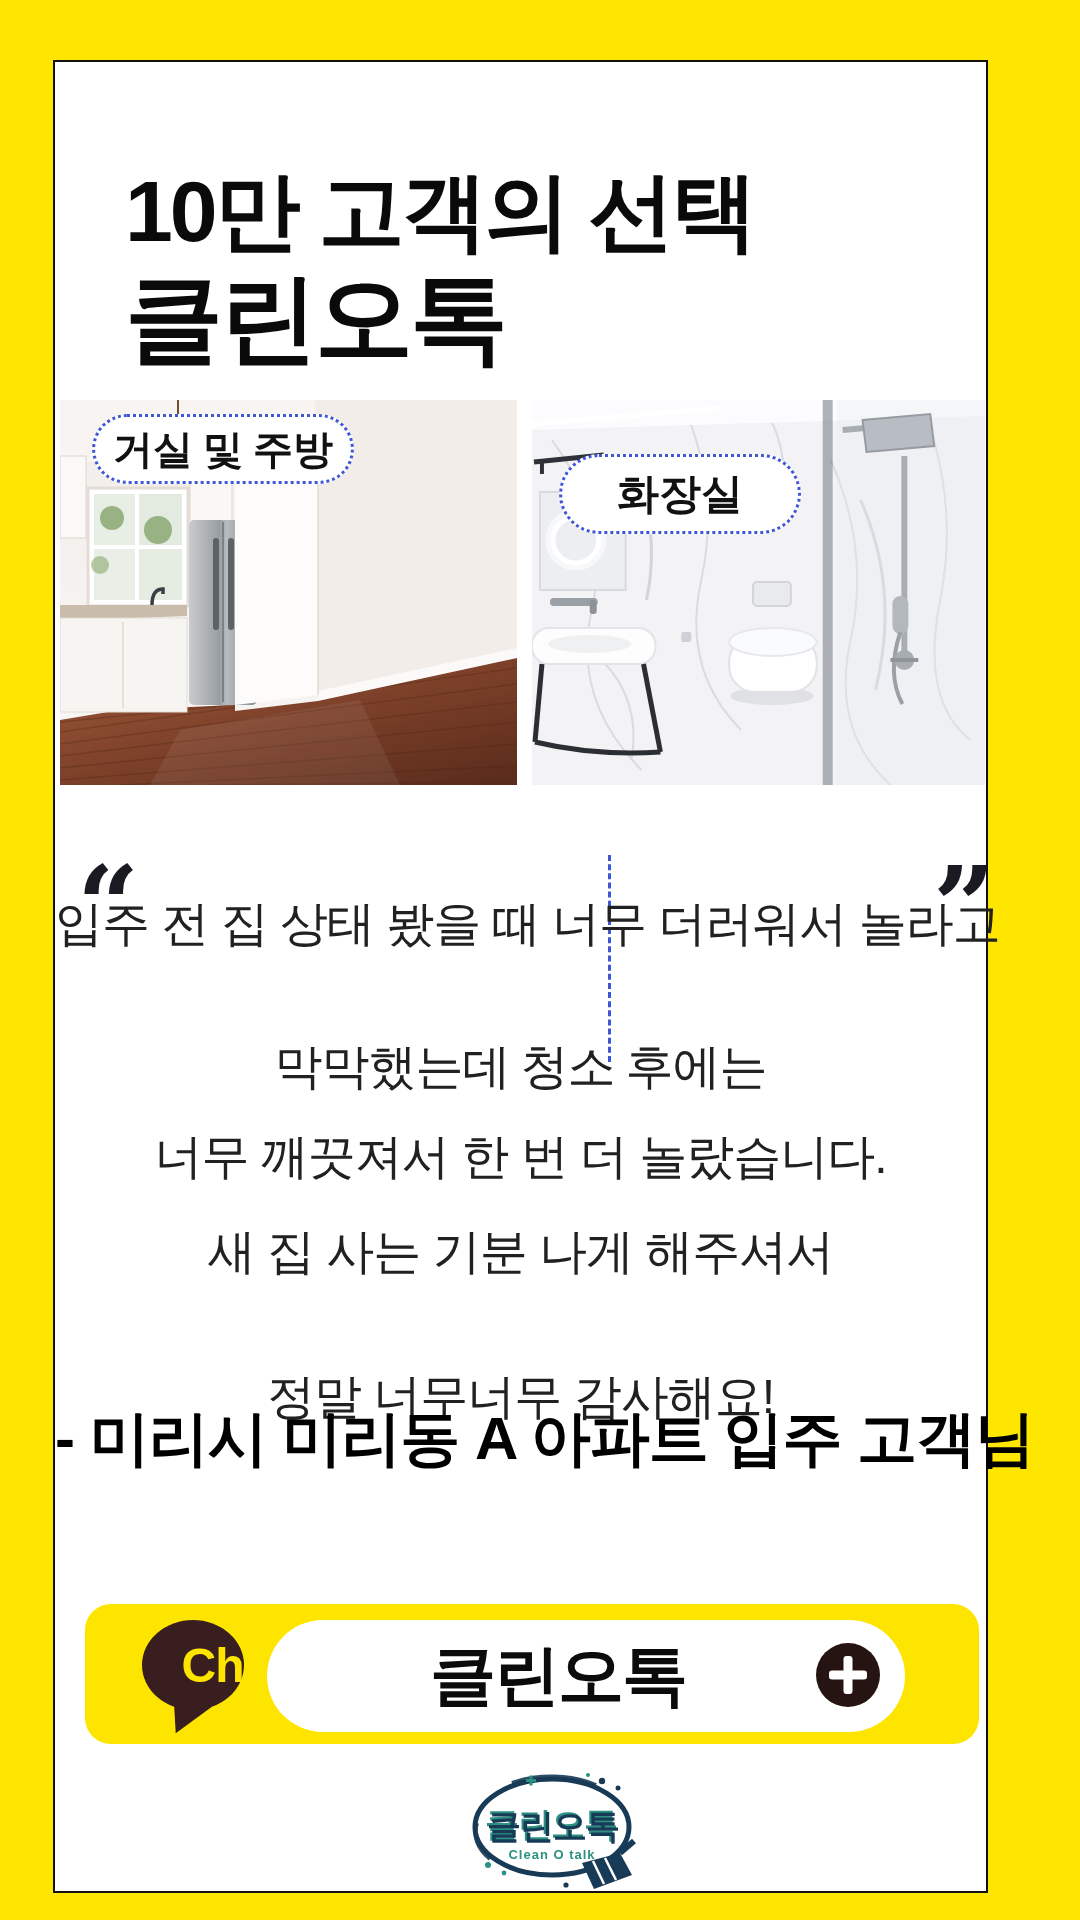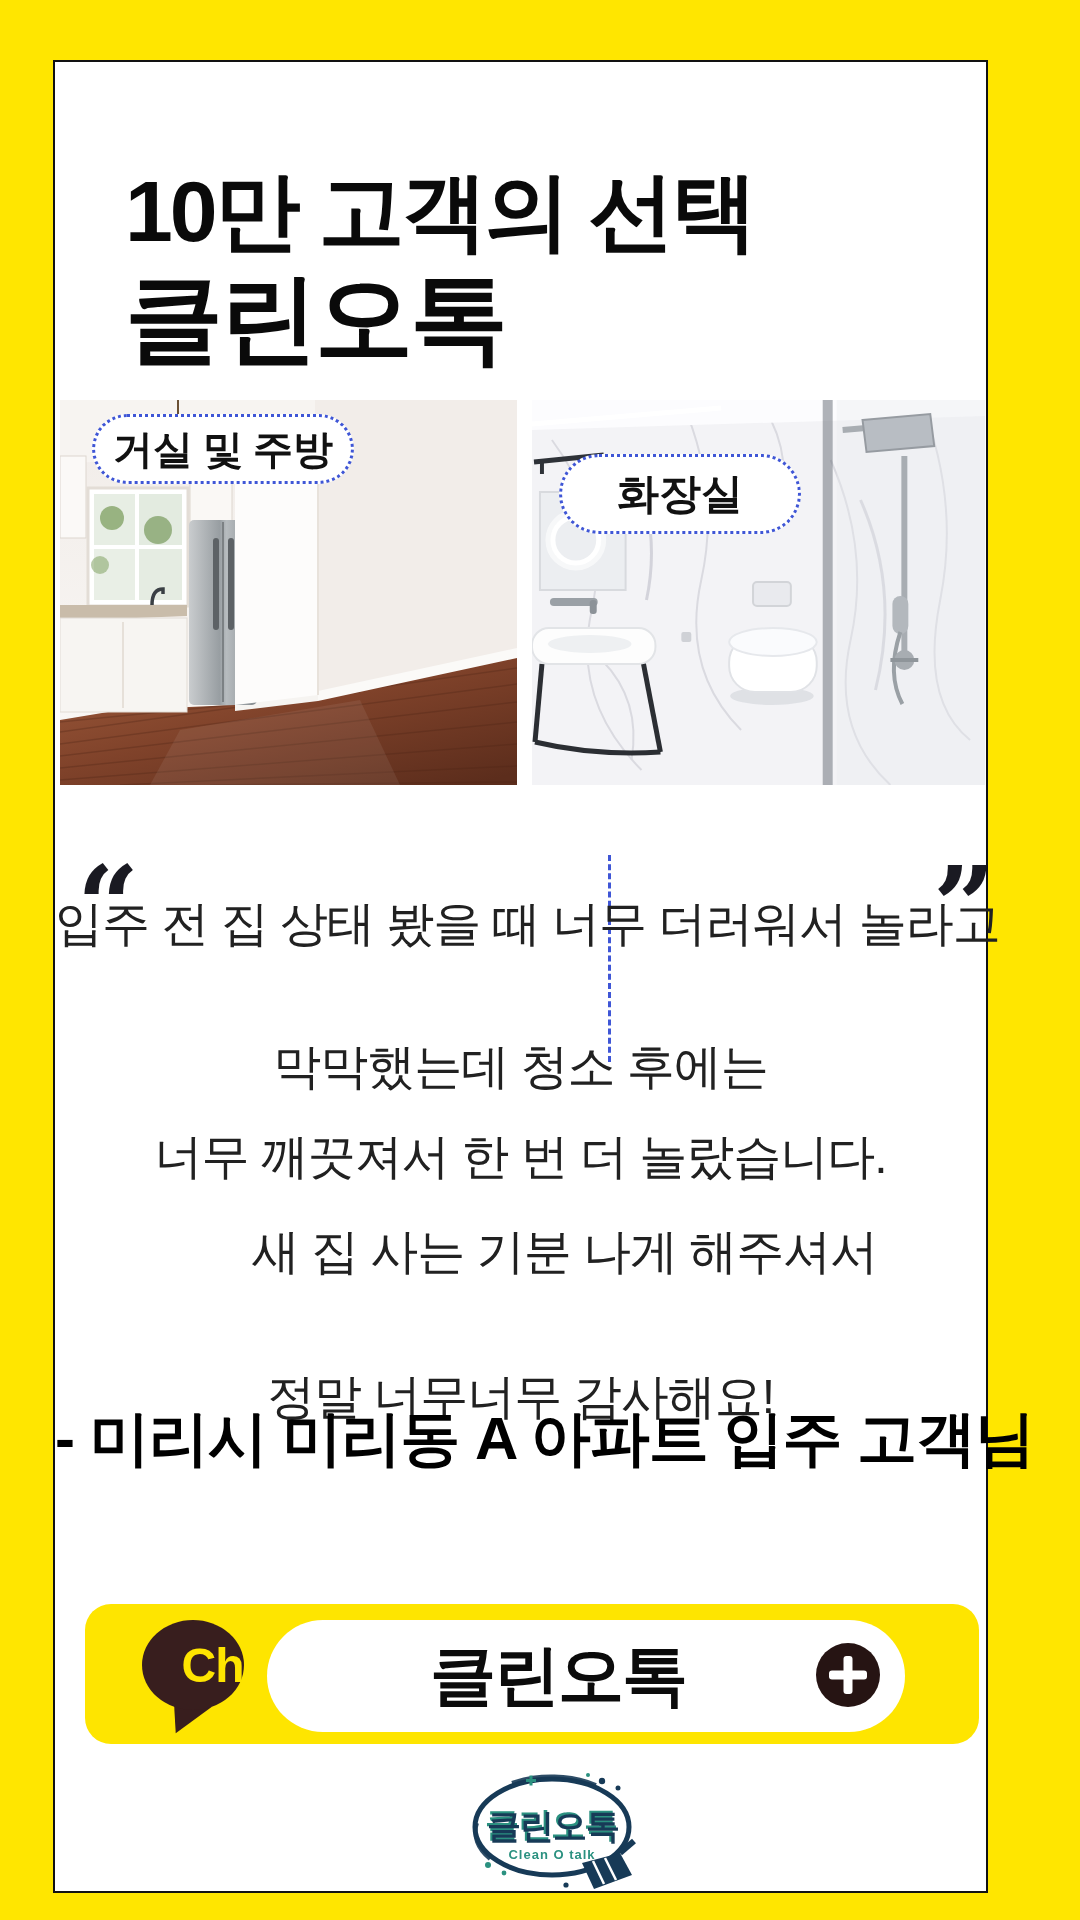--- a/index.html
+++ b/index.html
@@ -15,21 +15,21 @@
   #photo-right{left:477px;width:453px;}
   .photo svg{display:block;width:100%;height:100%;}
   .pill{background:#fff;border:3px dotted #3f56d6;border-radius:40px;display:flex;align-items:center;justify-content:center;color:#111;font-weight:900;white-space:nowrap;}
   #pill-left{left:37px;top:352px;width:256px;height:64px;font-size:40px;font-family:Liberation Serif, serif;}
   #pill-right{left:504px;top:392px;width:236px;height:74px;font-size:42px;}
   .qmark{font-family:"DejaVu Serif",serif;font-weight:bold;color:#1a1a22;font-size:108px;line-height:108px;}
   #qopen{left:22px;top:790px;}
   #qclose{left:878px;top:790px;}
   #dashline{left:553px;top:793px;height:207px;width:0;border-left:3px dashed #3f56d6;}
   .qline{left:0;width:931px;text-align:center;color:#212121;font-size:48px;line-height:70px;white-space:nowrap;letter-spacing:-1px;}
-  #ql0{top:827px;} #ql1{top:970px;} #ql2{top:1060px;} #ql3{top:1155px;padding-left:44px;} #ql4{top:1300px;}
+  #ql0{top:827px;} #ql1{top:970px;font-family:Liberation Serif, serif;} #ql2{top:1060px;} #ql3{top:1155px;} #ql4{top:1300px;}
   #attribution{left:0;width:931px;top:1347px;text-align:left;color:#000000;font-size:60px;line-height:60px;font-weight:900;white-space:nowrap;letter-spacing:-1px;}
   #kakao-bar{left:30px;top:1542px;width:894px;height:140px;background:#fee500;border-radius:26px;}
   #ch-bubble{left:87px;top:1558px;width:102px;height:90px;background:#381e1e;border-radius:50%;display:flex;align-items:center;justify-content:center;}
   #ch-bubble span{color:#fee500;font-size:48px;font-weight:900;letter-spacing:-1px;margin-left:39px;}
   #ch-tail{left:112px;top:1638px;width:0;height:0;border-left:14px solid transparent;border-right:26px solid transparent;border-top:36px solid #381e1e;transform:rotate(18deg);}
   #name-pill{left:212px;top:1558px;width:638px;height:112px;background:#fff;border-radius:56px;display:flex;align-items:center;justify-content:center;padding-right:56px;box-sizing:border-box;}
   #name-pill span{font-size:66px;font-weight:900;color:#0b0b0b;letter-spacing:-2px;}
   #plus-btn{left:761px;top:1581px;width:64px;height:64px;background:#261413;border-radius:50%;}
   #plus-btn::before,#plus-btn::after{content:"";position:absolute;background:#fff;border-radius:3px;left:50%;top:50%;}
   #plus-btn::before{width:38px;height:9px;transform:translate(-50%,-50%);}

